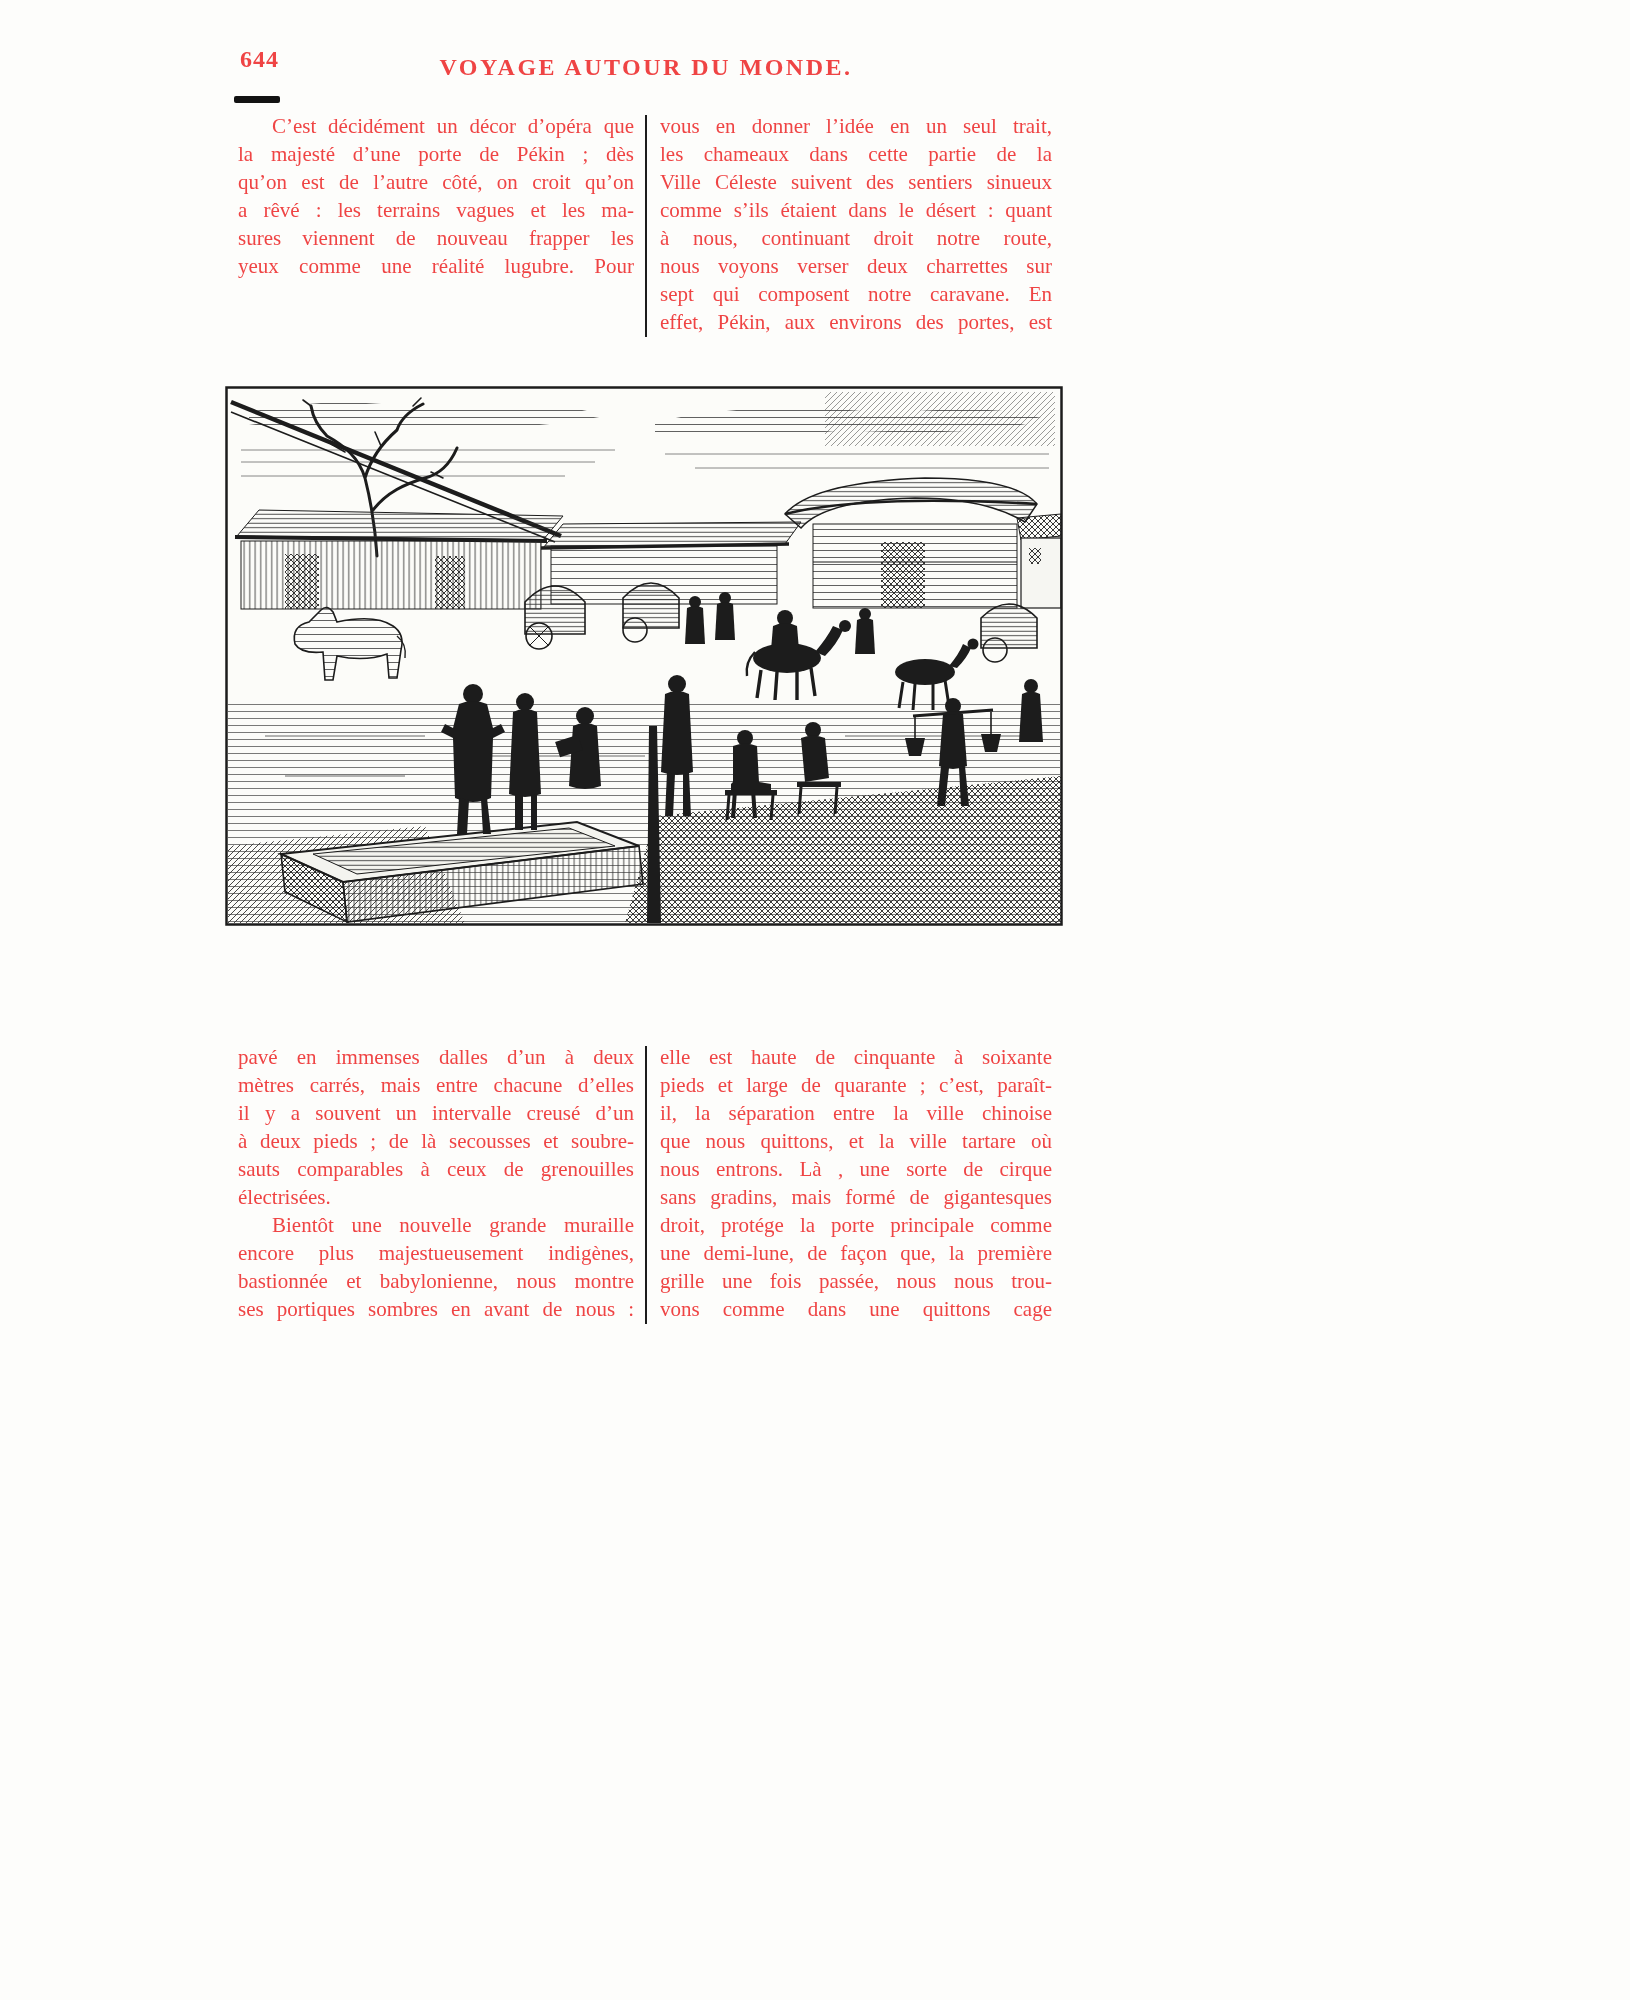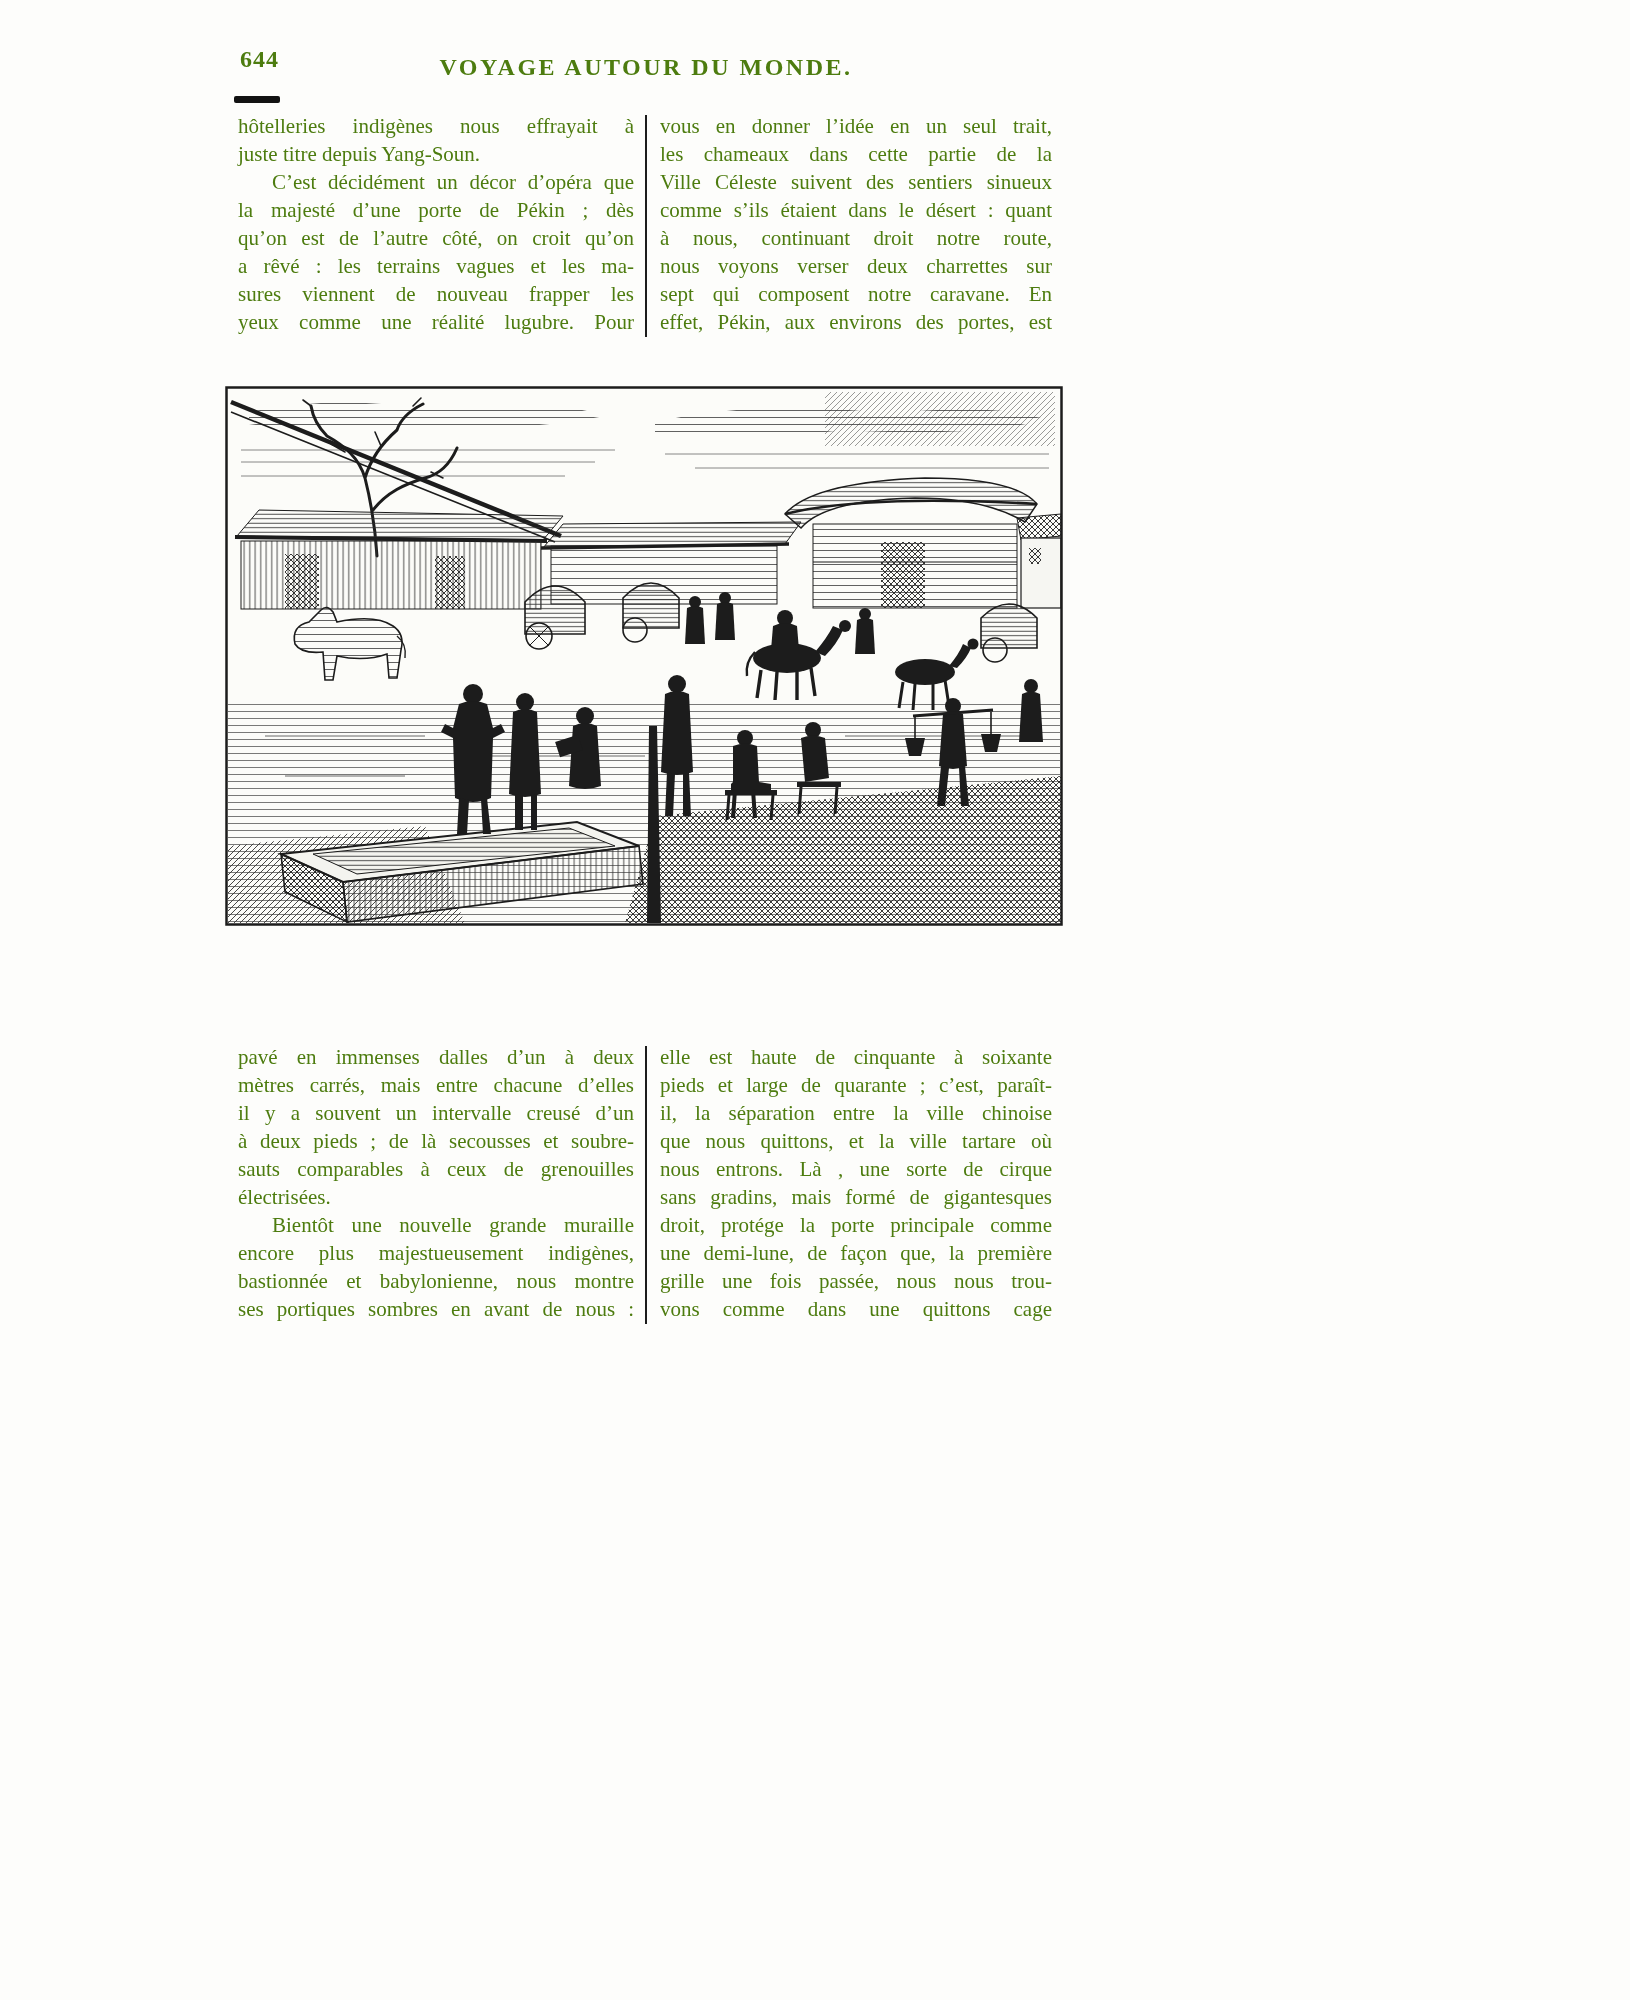--- a/index.html
+++ b/index.html
@@ -7,21 +7,21 @@
     padding: 0;
     background: #ffffff;
   }
   .page {
     position: relative;
     width: 1630px;
     height: 2000px;
     background: #fdfdfb;
     overflow: hidden;
     font-family: "Liberation Serif", "DejaVu Serif", serif;
-    color: #4d7c0f;
+    color: #ef4444;
   }
 
   
   .header {
     position: absolute;
     left: 228px;
     top: 42px;
     width: 836px;
     height: 64px;
   }
@@ -114,24 +114,20 @@
 <div class="page">
 
   <header class="header">
     <div class="page-number">644</div>
     <div class="running-title">VOYAGE AUTOUR DU MONDE.</div>
     <div class="ink-smudge"></div>
   </header>
 
   <section class="cols cols-top">
     <div class="col col-left">
-        <div class="para">
-          <div class="tline">hôtelleries indigènes nous effrayait à</div>
-          <div class="tline lastline">juste titre depuis Yang-Soun.</div>
-        </div>
         <div class="para indent">
           <div class="tline">C’est décidément un décor d’opéra que</div>
           <div class="tline">la majesté d’une porte de Pékin ; dès</div>
           <div class="tline">qu’on est de l’autre côté, on croit qu’on</div>
           <div class="tline">a rêvé : les terrains vagues et les ma-</div>
           <div class="tline">sures viennent de nouveau frapper les</div>
           <div class="tline">yeux comme une réalité lugubre. Pour</div>
         </div>
       </div>
     <div class="divider"></div>

